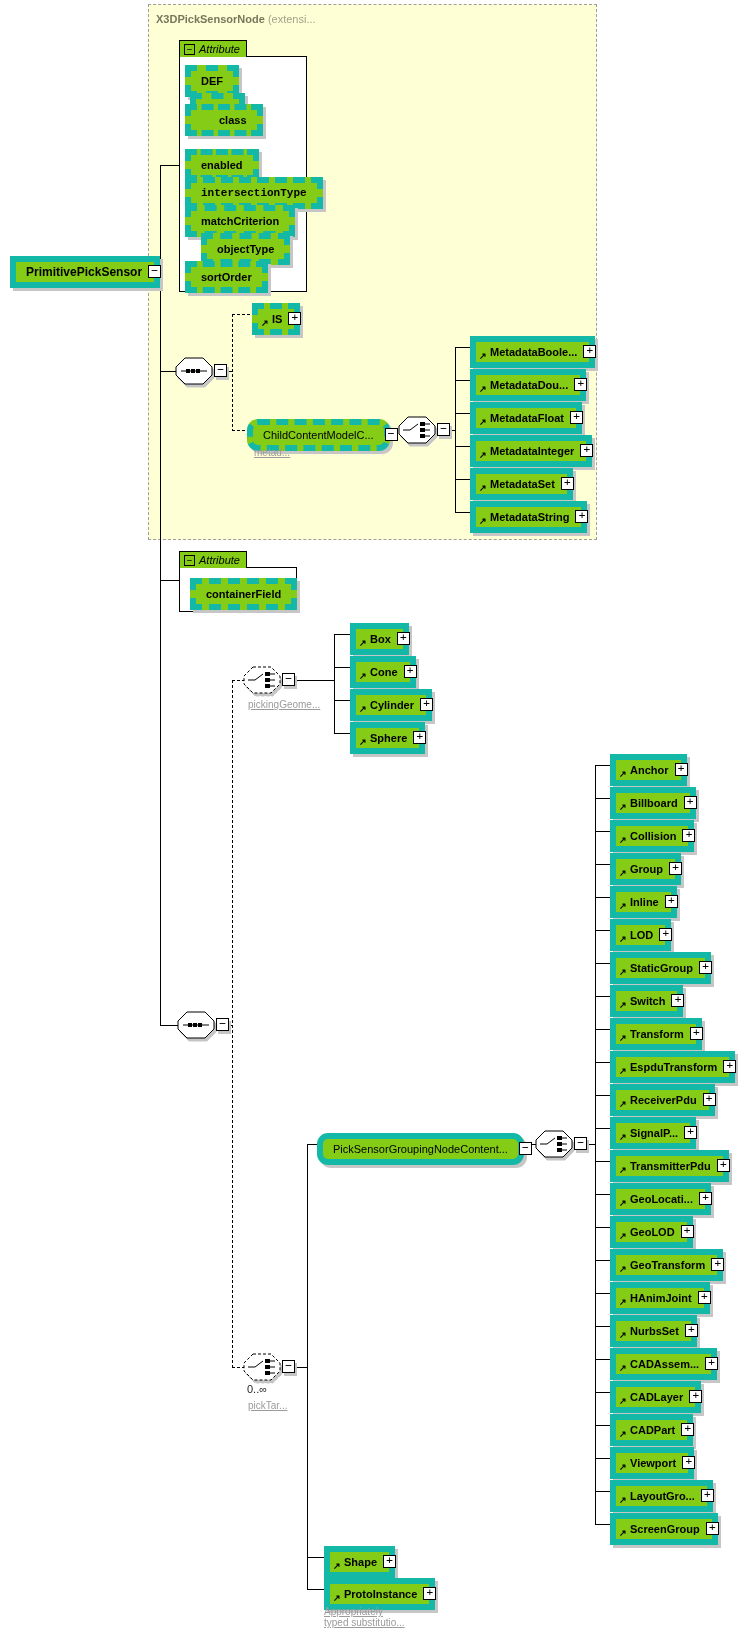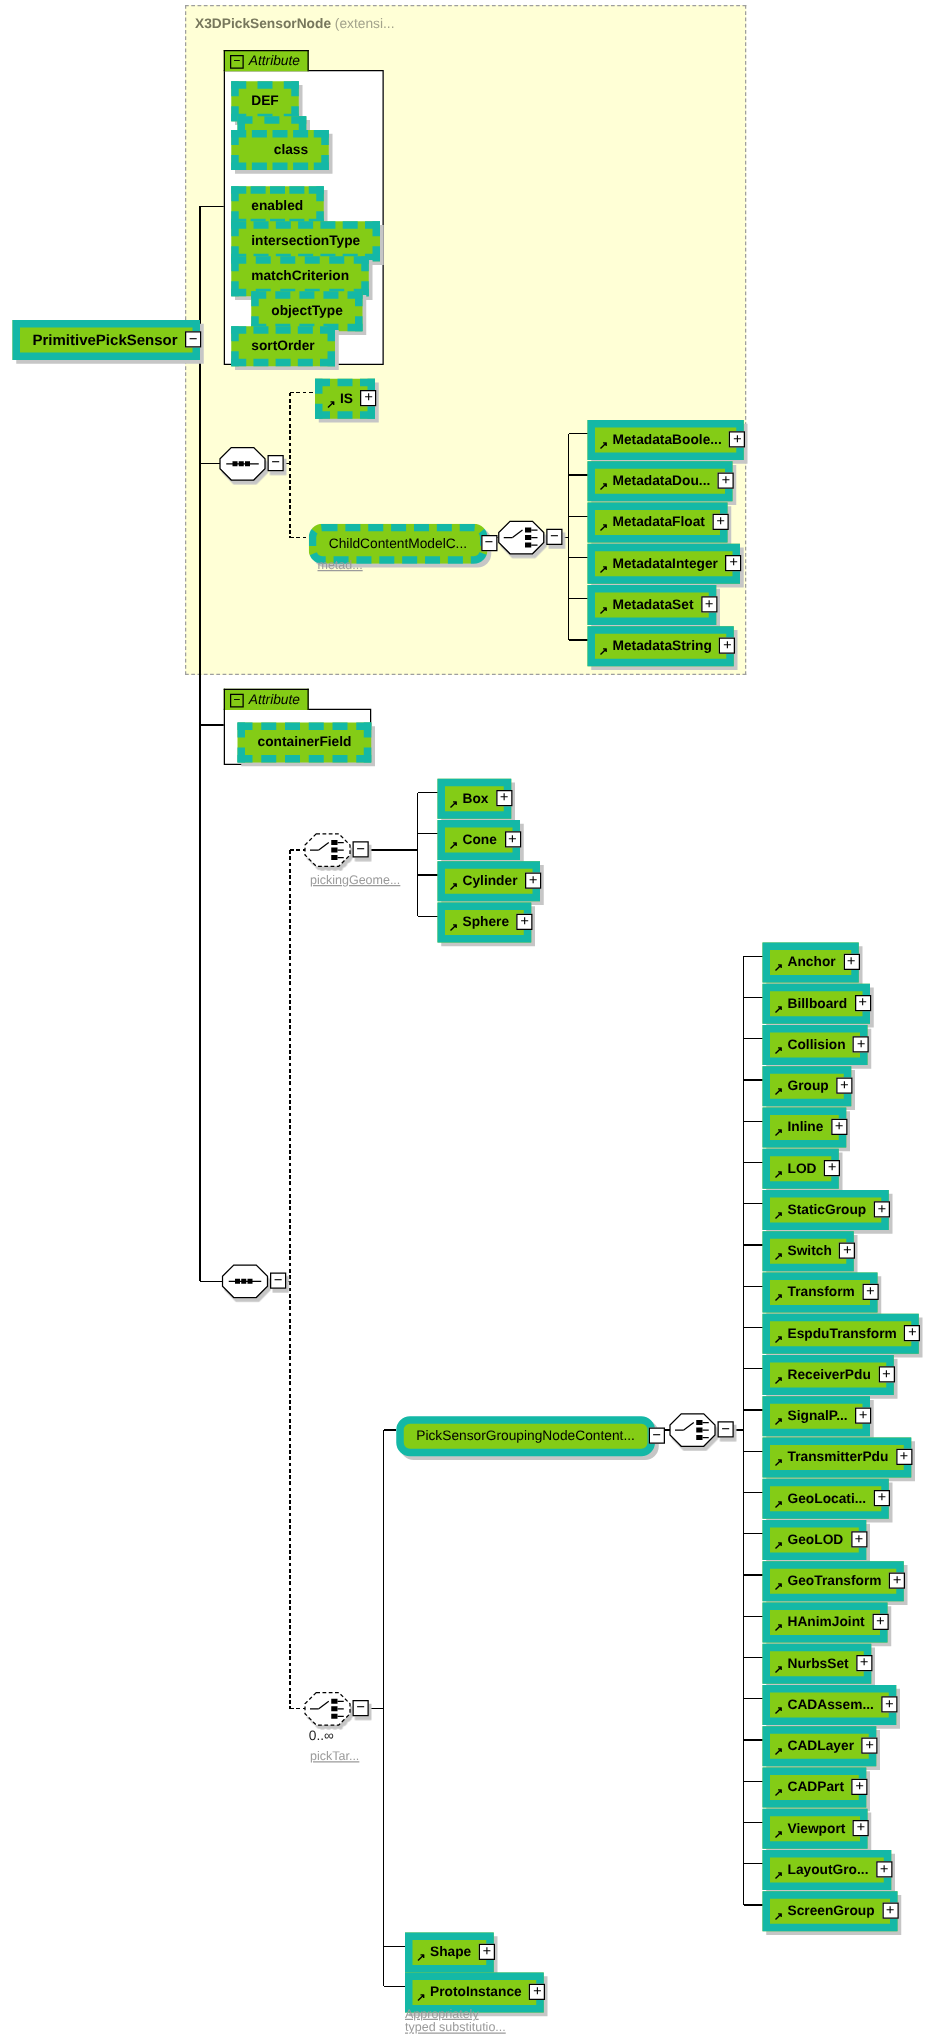--- a/index.html
+++ b/index.html
@@ -128,21 +128,21 @@
   </svg>
 
   <div class="grp-tab" style="left:179px;top:40px;">
     <span class="tabminus">−</span><span>Attribute</span>
   </div>
   <div class="grp-box" style="left:179px;top:56px;width:126px;height:234px;"></div>
   <div class="node attrb" style="left:185px;top:65px;">DEF</div>
   <div class="node attrb" style="left:190px;top:93px;">USE</div>
   <div class="node attrb" style="left:185px;top:104px;padding-left:28px;">class</div>
   <div class="node attrb" style="left:185px;top:149px;">enabled</div>
-  <div class="node attrb" style="left:185px;top:177px;">intersectionType</div>
+  <div class="node attrb" style="left:185px;top:177px;font-family:Liberation Mono, monospace;">intersectionType</div>
   <div class="node attrb" style="left:185px;top:205px;">matchCriterion</div>
   <div class="node attrb" style="left:185px;top:233px;margin-left:16px;">objectType</div>
   <div class="node attrb" style="left:185px;top:261px;">sortOrder</div>
 
   <div class="node noicon" style="left:10px;top:256px;font-size:12px;">
     <span>PrimitivePickSensor</span>
     <span class="pmbox pm-right">−</span>
   </div>
 
   <div class="octa" style="left:175px;top:357px;">

